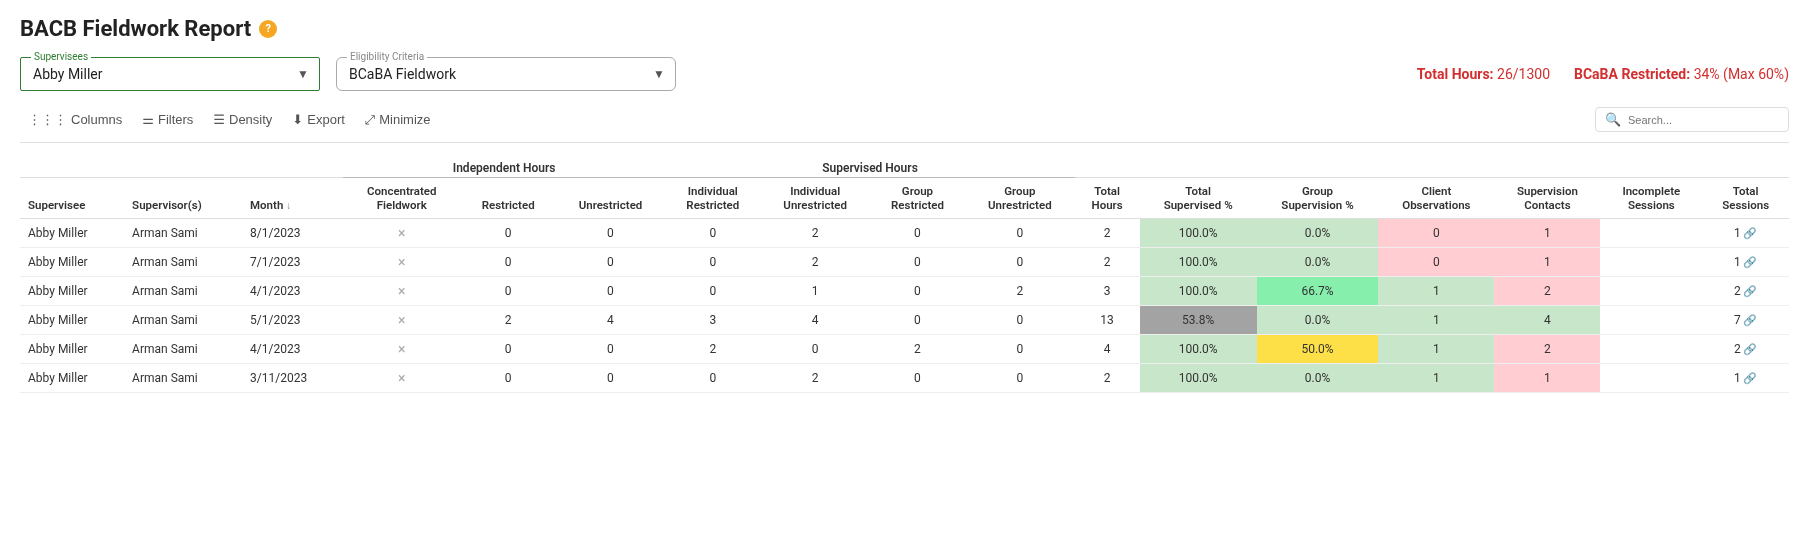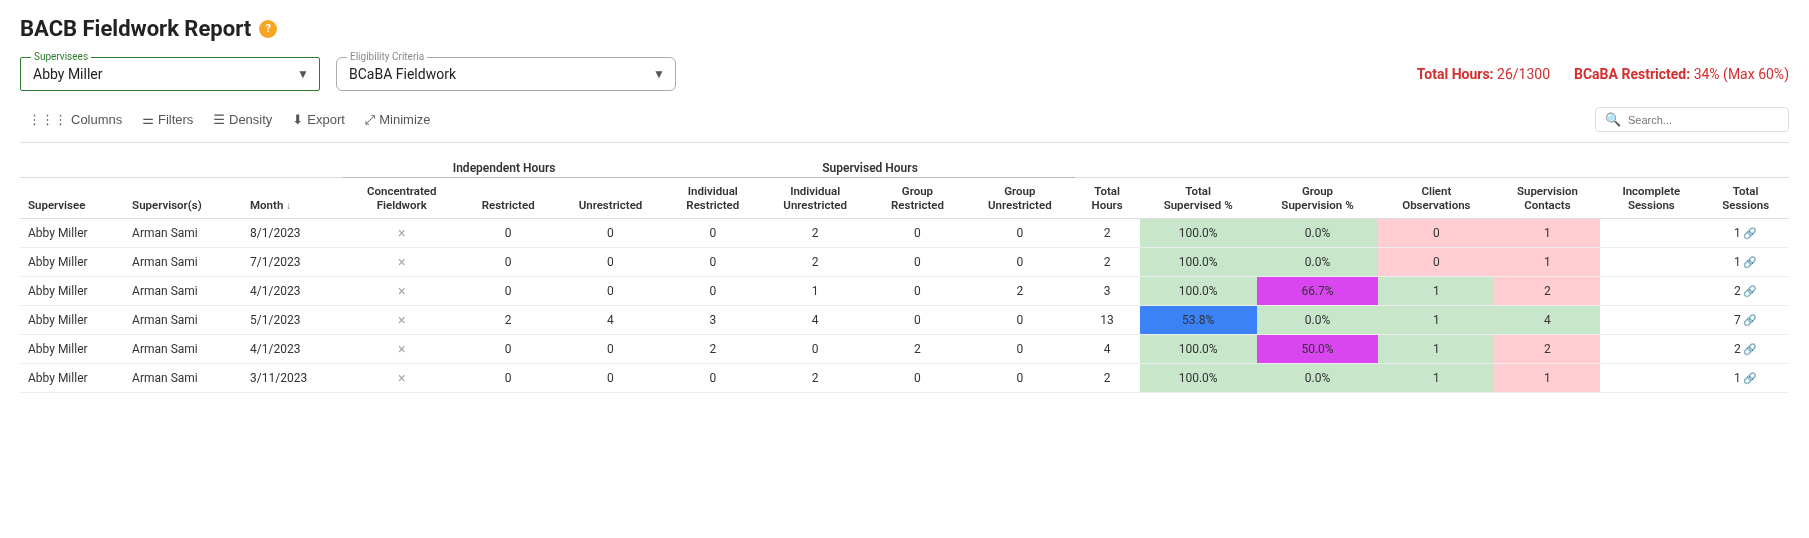--- a/index.html
+++ b/index.html
@@ -171,59 +171,59 @@
     <td>4/1/2023</td>
     <td class="col-center x-mark" style="color:#aaa;">×</td>
     <td class="col-center">0</td>
     <td class="col-center">0</td>
     <td class="col-center">0</td>
     <td class="col-center">1</td>
     <td class="col-center">0</td>
     <td class="col-center">2</td>
     <td class="col-center">3</td>
     <td class="col-center" style="background:#c8e6c9;">100.0%</td>
-    <td class="col-center" style="background:#d946ef;">66.7%</td>
+    <td class="col-center" style="background:#86efac;">66.7%</td>
     <td class="col-center" style="background:#c8e6c9;">1</td>
     <td class="col-center" style="background:#ffcdd2;">2</td>
     <td class="col-center"></td>
     <td class="col-center">2 <span class="link-icon">🔗</span></td>
   </tr>
           <tr>
     <td>Abby Miller</td>
     <td>Arman Sami</td>
     <td>5/1/2023</td>
     <td class="col-center x-mark" style="color:#aaa;">×</td>
     <td class="col-center">2</td>
     <td class="col-center">4</td>
     <td class="col-center">3</td>
     <td class="col-center">4</td>
     <td class="col-center">0</td>
     <td class="col-center">0</td>
     <td class="col-center">13</td>
-    <td class="col-center" style="background:#3b82f6;">53.8%</td>
+    <td class="col-center" style="background:#a3a3a3;">53.8%</td>
     <td class="col-center" style="background:#c8e6c9;">0.0%</td>
     <td class="col-center" style="background:#c8e6c9;">1</td>
     <td class="col-center" style="background:#c8e6c9;">4</td>
     <td class="col-center"></td>
     <td class="col-center">7 <span class="link-icon">🔗</span></td>
   </tr>
           <tr>
     <td>Abby Miller</td>
     <td>Arman Sami</td>
     <td>4/1/2023</td>
     <td class="col-center x-mark" style="color:#aaa;">×</td>
     <td class="col-center">0</td>
     <td class="col-center">0</td>
     <td class="col-center">2</td>
     <td class="col-center">0</td>
     <td class="col-center">2</td>
     <td class="col-center">0</td>
     <td class="col-center">4</td>
     <td class="col-center" style="background:#c8e6c9;">100.0%</td>
-    <td class="col-center" style="background:#d946ef;">50.0%</td>
+    <td class="col-center" style="background:#fde047;">50.0%</td>
     <td class="col-center" style="background:#c8e6c9;">1</td>
     <td class="col-center" style="background:#ffcdd2;">2</td>
     <td class="col-center"></td>
     <td class="col-center">2 <span class="link-icon">🔗</span></td>
   </tr>
           <tr>
     <td>Abby Miller</td>
     <td>Arman Sami</td>
     <td>3/11/2023</td>
     <td class="col-center x-mark" style="color:#aaa;">×</td>

